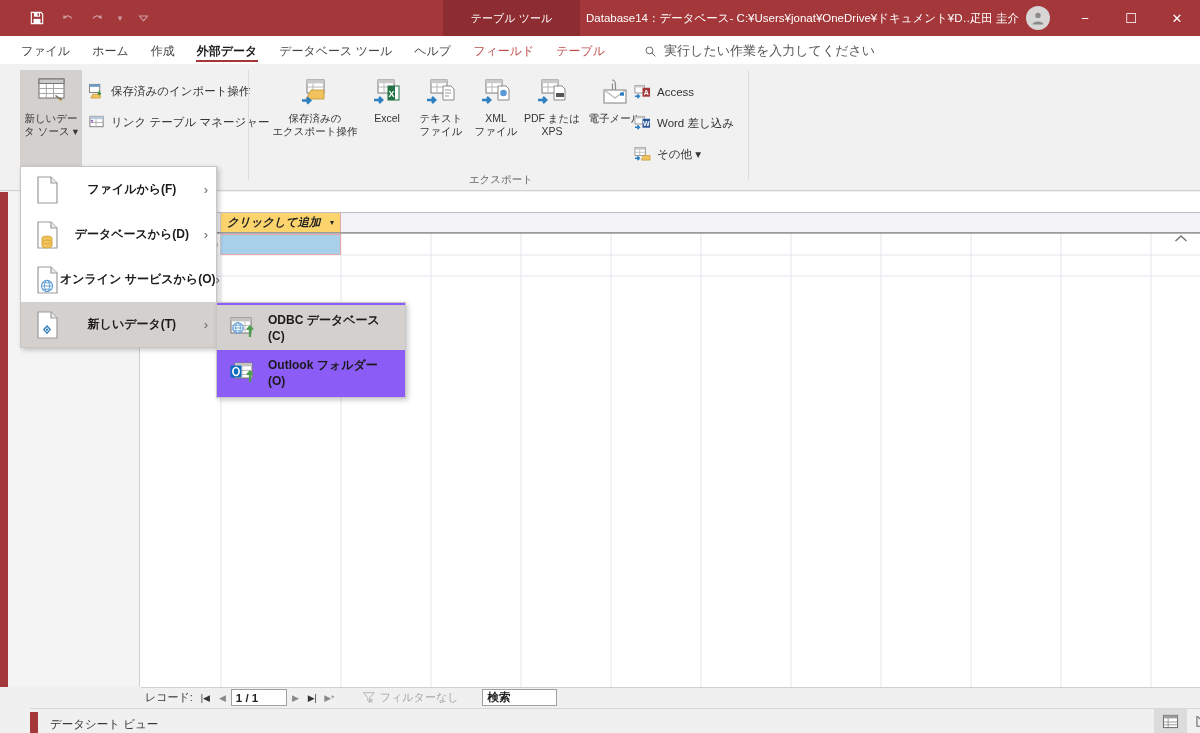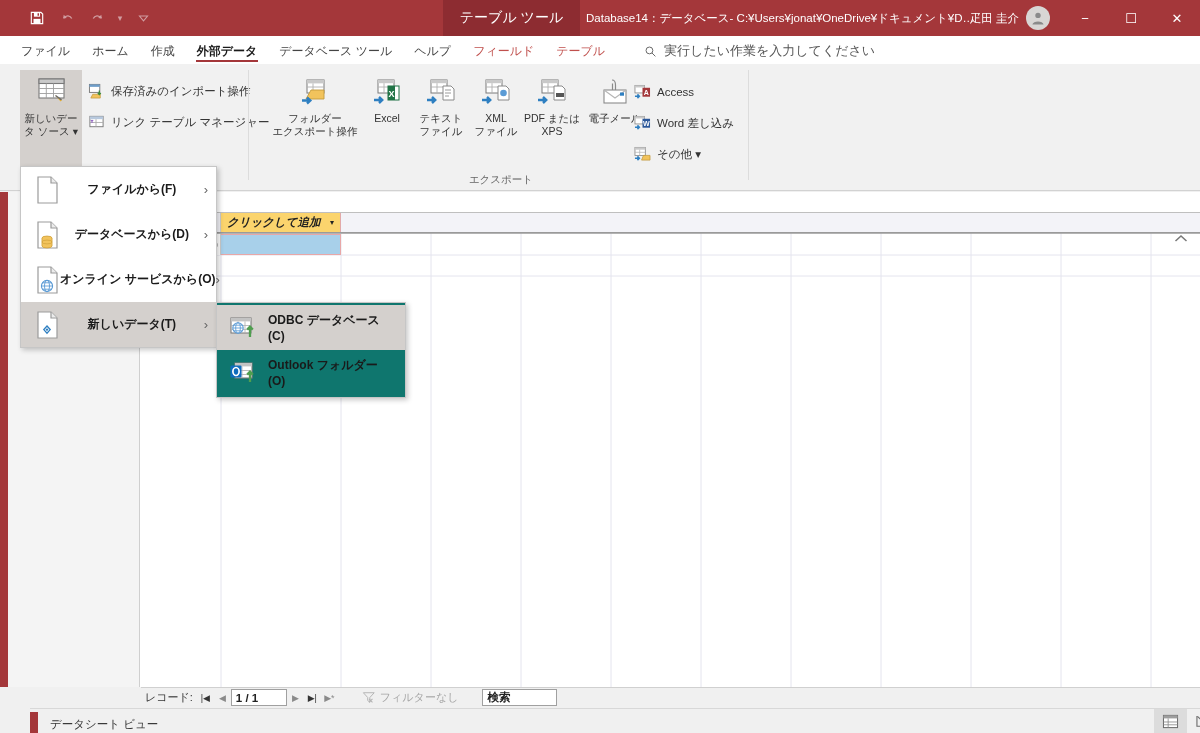--- a/index.html
+++ b/index.html
@@ -19,21 +19,21 @@
   }
   .qat { display: flex; align-items: center; padding-left: 22px; gap: 0px; height: 36px; }
   .qat-btn {
     width: 30px; height: 26px; display: flex; align-items: center; justify-content: center;
     color: #fff; font-size: 14px; line-height: 1;
   }
   .qat-btn.dim { color: #d09ca0; }
   .qat-btn.tiny { width: 16px; font-size: 9px; }
   .tbl-tools {
     position: absolute; left: 443px; top: 0; width: 137px; height: 36px;
-    background: #8d2c31; color: #fff; font-size: 14px;
+    background: #8d2c31; color: #fff; font-size: 11px;
     display: flex; align-items: center; justify-content: center;
   }
   .title-text {
     position: absolute; left: 586px; top: 0; height: 36px;
     display: flex; align-items: center; color: #fff; font-size: 11.5px;
     white-space: nowrap;
   }
   .acct {
     position: absolute; right: 150px; top: 0; height: 36px;
     display: flex; align-items: center; gap: 7px; color: #fff; font-size: 11.5px;
@@ -202,21 +202,21 @@
   .menuitem {
     height: 45px; display: flex; align-items: center; padding: 0 8px 0 14px;
     font-size: 12px; color: #1a1a1a; font-weight: bold;  text-align: center;
   }
   .menuitem.hl { background: #d4d0cd; }
   .menuitem .mlabel { flex: 1; white-space: nowrap; }
   .menuitem .chev { font-size: 13px; color: #666; font-weight: normal; }
 
   .submenu {
     position: absolute; left: 216px; top: 302px; width: 190px;
-    background: #0f766e; border: 1px solid #c6c6c6;
+    background: #8b5cf6; border: 1px solid #c6c6c6;
     box-shadow: 2px 2px 5px rgba(0,0,0,.22); z-index: 41; padding: 2px 0;
   }
   .subitem {
     height: 45px; display: flex; align-items: center; padding: 0 10px 0 12px;
     font-size: 12px; color: #1a1a1a; font-weight: bold; gap: 11px;
   }
   .subitem.hl { background: #d4d0cd; }
 
   .collapse-chev {
     position: absolute; right: 12px; top: 170px; font-size: 12px; color: #777; z-index: 5;
@@ -346,21 +346,21 @@
         <span>
           <svg width="34" height="30" viewBox="0 0 34 30" class="ico">
             <rect x="9" y="2" width="17" height="13" fill="#fff" stroke="#7a7a7a" stroke-width="1"></rect>
             <rect x="9" y="2" width="17" height="3.4" fill="#c9c9c9"></rect>
             <path d="M15 5.4 V15 M9 9 H26" stroke="#b0b0b0" stroke-width=".9"></path>
             <path d="M13 12 h13 v9 h-18 l5 -9z" fill="#f2c35c" stroke="#c39a3c" stroke-width=".9"></path>
             <path d="M4 22.5 h8 M9 19.5 l3.3 3 l-3.3 3" stroke="#2e7fc1" stroke-width="2.4" fill="none"></path>
           </svg>
         </span>
         <span class="lbl">
-          <span>フォルダー</span><br>
+          <span>保存済みの</span><br>
           <span>エクスポート操作</span>
         </span>
       </div>
 
       <div class="bigbtn" style="left:110px; top:8px; width:50px;">
         <span>
           <svg width="32" height="30" viewBox="0 0 32 30" class="ico">
             <rect x="7" y="2" width="16" height="13" fill="#fff" stroke="#7a7a7a" stroke-width="1"></rect>
             <rect x="7" y="2" width="16" height="3.2" fill="#c9c9c9"></rect>
             <path d="M13 5.2 V15 M7 9 H23" stroke="#b0b0b0" stroke-width=".9"></path>

